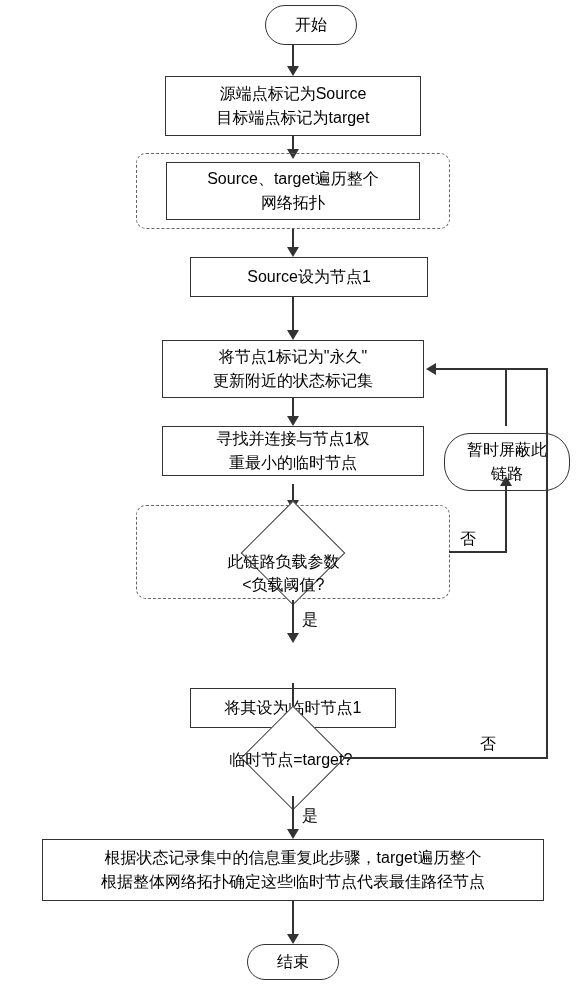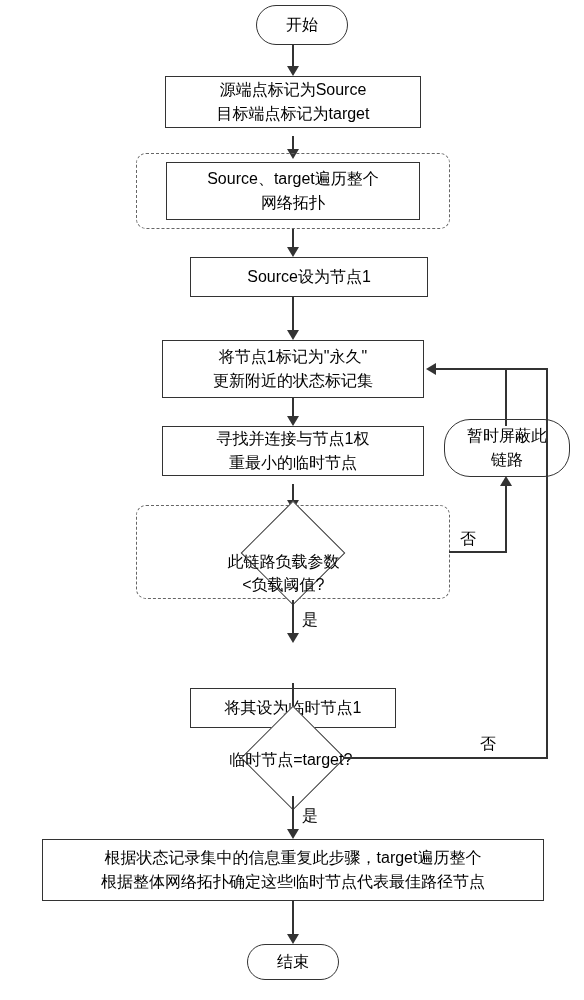--- a/index.html
+++ b/index.html
@@ -73,28 +73,28 @@
   .edge-label {
     position: absolute;
     font-size: 16px;
     background: #fff;
     padding: 0 2px;
   }
 </style>
 </head>
 <body>
 
-<div class="node terminal" style="left:256px; top:5px; width:92px; height:40px;">
+<div class="node terminal" style="left:265px; top:5px; width:92px; height:40px;">
   <span>开始</span>
 </div>
 
 <div class="arrow-line" style="left:292px; top:45px; width:2px; height:23px;"></div>
 <div class="arrow-head" style="left:287px; top:66px;"></div>
 
-<div class="node" style="left:165px; top:76px; width:256px; height:52px; white-space:pre-line;">
+<div class="node" style="left:165px; top:76px; width:256px; height:60px; white-space:pre-line;">
   <span>源端点标记为Source
 目标端点标记为target</span>
 </div>
 
 <div class="arrow-line" style="left:292px; top:136px; width:2px; height:15px;"></div>
 <div class="arrow-head" style="left:287px; top:149px;"></div>
 
 <div class="dashed-group" style="left:136px; top:153px; width:314px; height:76px;"></div>
 
 <div class="node" style="left:166px; top:162px; width:254px; height:58px; white-space:pre-line;">
@@ -118,21 +118,21 @@
 </div>
 
 <div class="arrow-line" style="left:292px; top:398px; width:2px; height:20px;"></div>
 <div class="arrow-head" style="left:287px; top:416px;"></div>
 
 <div class="node" style="left:162px; top:426px; width:262px; height:50px; white-space:pre-line;">
   <span>寻找并连接与节点1权
 重最小的临时节点</span>
 </div>
 
-<div class="node" style="left:444px; top:419px; width:126px; height:58px; white-space:pre-line;border-radius:26px;">
+<div class="node" style="left:444px; top:433px; width:126px; height:58px; white-space:pre-line;border-radius:26px;">
   <span>暂时屏蔽此
 链路</span>
 </div>
 
 <div class="arrow-line" style="left:292px; top:484px; width:2px; height:18px;"></div>
 <div class="arrow-head" style="left:287px; top:500px;"></div>
 
 <div class="dashed-group" style="left:136px; top:505px; width:314px; height:94px;"></div>
 
 <div class="diamond" style="left:256px; top:516px; width:74px; height:74px;">

